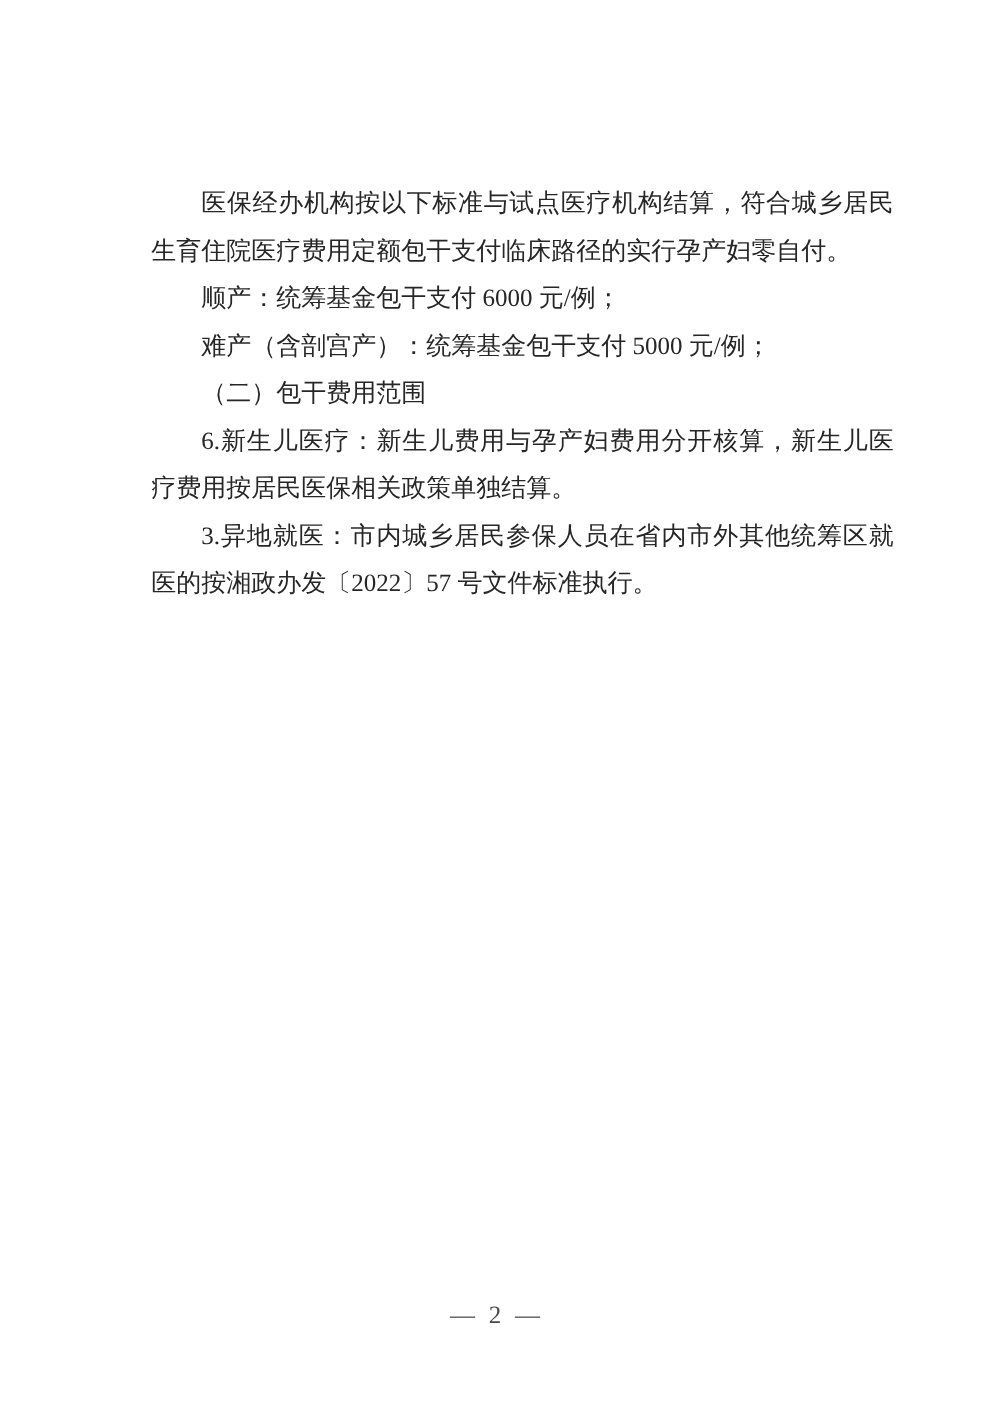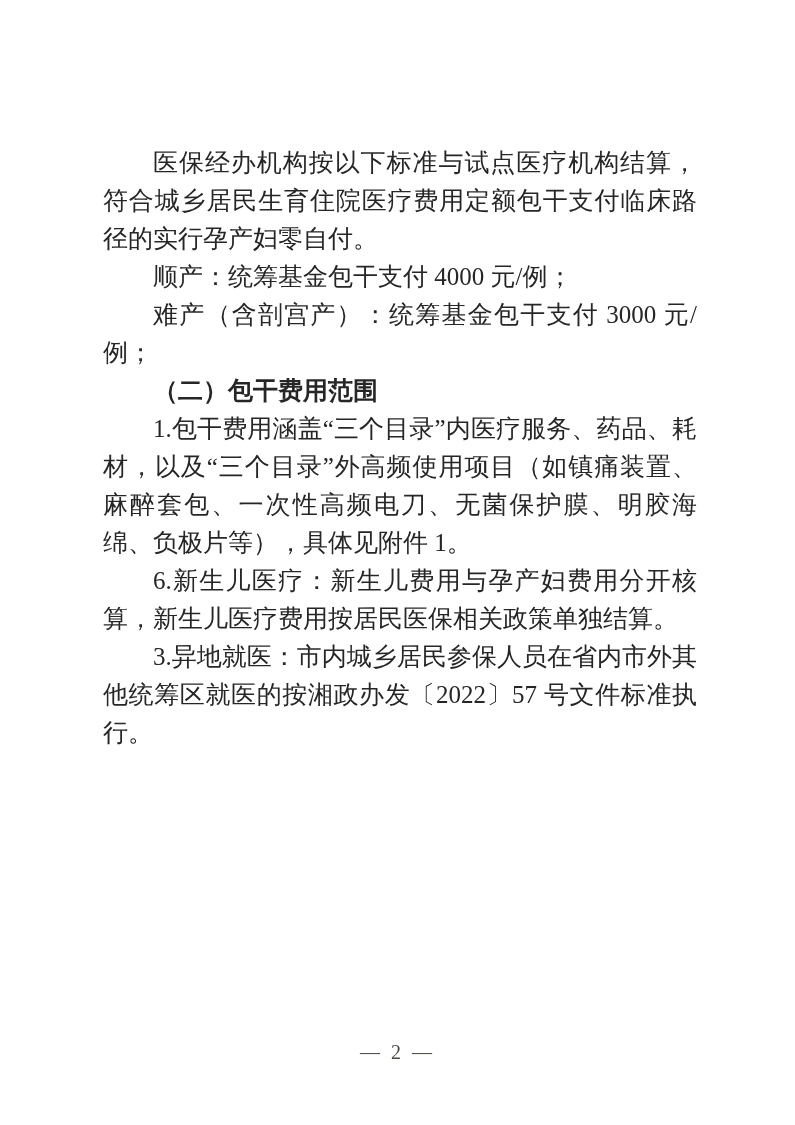--- a/index.html
+++ b/index.html
@@ -15,56 +15,55 @@
     position: relative;
     width: 795px;
     height: 1125px;
     background: #ffffff;
     overflow: hidden;
     font-family: "Liberation Serif", "DejaVu Serif", serif;
     color: #262626;
   }
   .content {
     position: absolute;
-    left: 103px;
+    left: 121px;
     top: 144px;
     width: 594px;
-    font-size: 25px;
+    font-size: 20px;
     line-height: 38px;
     text-align: justify;
   }
   .content p {
     margin: 0;
     padding: 0;
     text-indent: 2em;
   }
   .content p.heading {
-    font-weight: bold;
+    font-weight: normal;
   }
   .page-footer {
     position: absolute;
     left: 0;
     top: 1040px;
     width: 100%;
     text-align: center;
     font-size: 20px;
     line-height: 24px;
     color: #4d4a42;
     letter-spacing: 3px;
   }
 </style>
 </head>
 <body>
 
 <div class="page">
   <div class="content">
     <p>医保经办机构按以下标准与试点医疗机构结算，符合城乡居民生育住院医疗费用定额包干支付临床路径的实行孕产妇零自付。</p>
-    <p>顺产：统筹基金包干支付 4000 元/例；</p>
-    <p>难产（含剖宫产）：统筹基金包干支付 3000 元/例；</p>
+    <p>顺产：统筹基金包干支付 6000 元/例；</p>
+    <p>难产（含剖宫产）：统筹基金包干支付 5000 元/例；</p>
     <p class="heading">（二）包干费用范围</p>
-    <p>1.包干费用涵盖“三个目录”内医疗服务、药品、耗材，以及“三个目录”外高频使用项目（如镇痛装置、麻醉套包、一次性高频电刀、无菌保护膜、明胶海绵、负极片等），具体见附件 1。</p>
     <p>6.新生儿医疗：新生儿费用与孕产妇费用分开核算，新生儿医疗费用按居民医保相关政策单独结算。</p>
     <p>3.异地就医：市内城乡居民参保人员在省内市外其他统筹区就医的按湘政办发〔2022〕57 号文件标准执行。</p>
   </div>
   <div class="page-footer">
     <span>— 2 —</span>
   </div>
 </div>
 
 </body></html>

